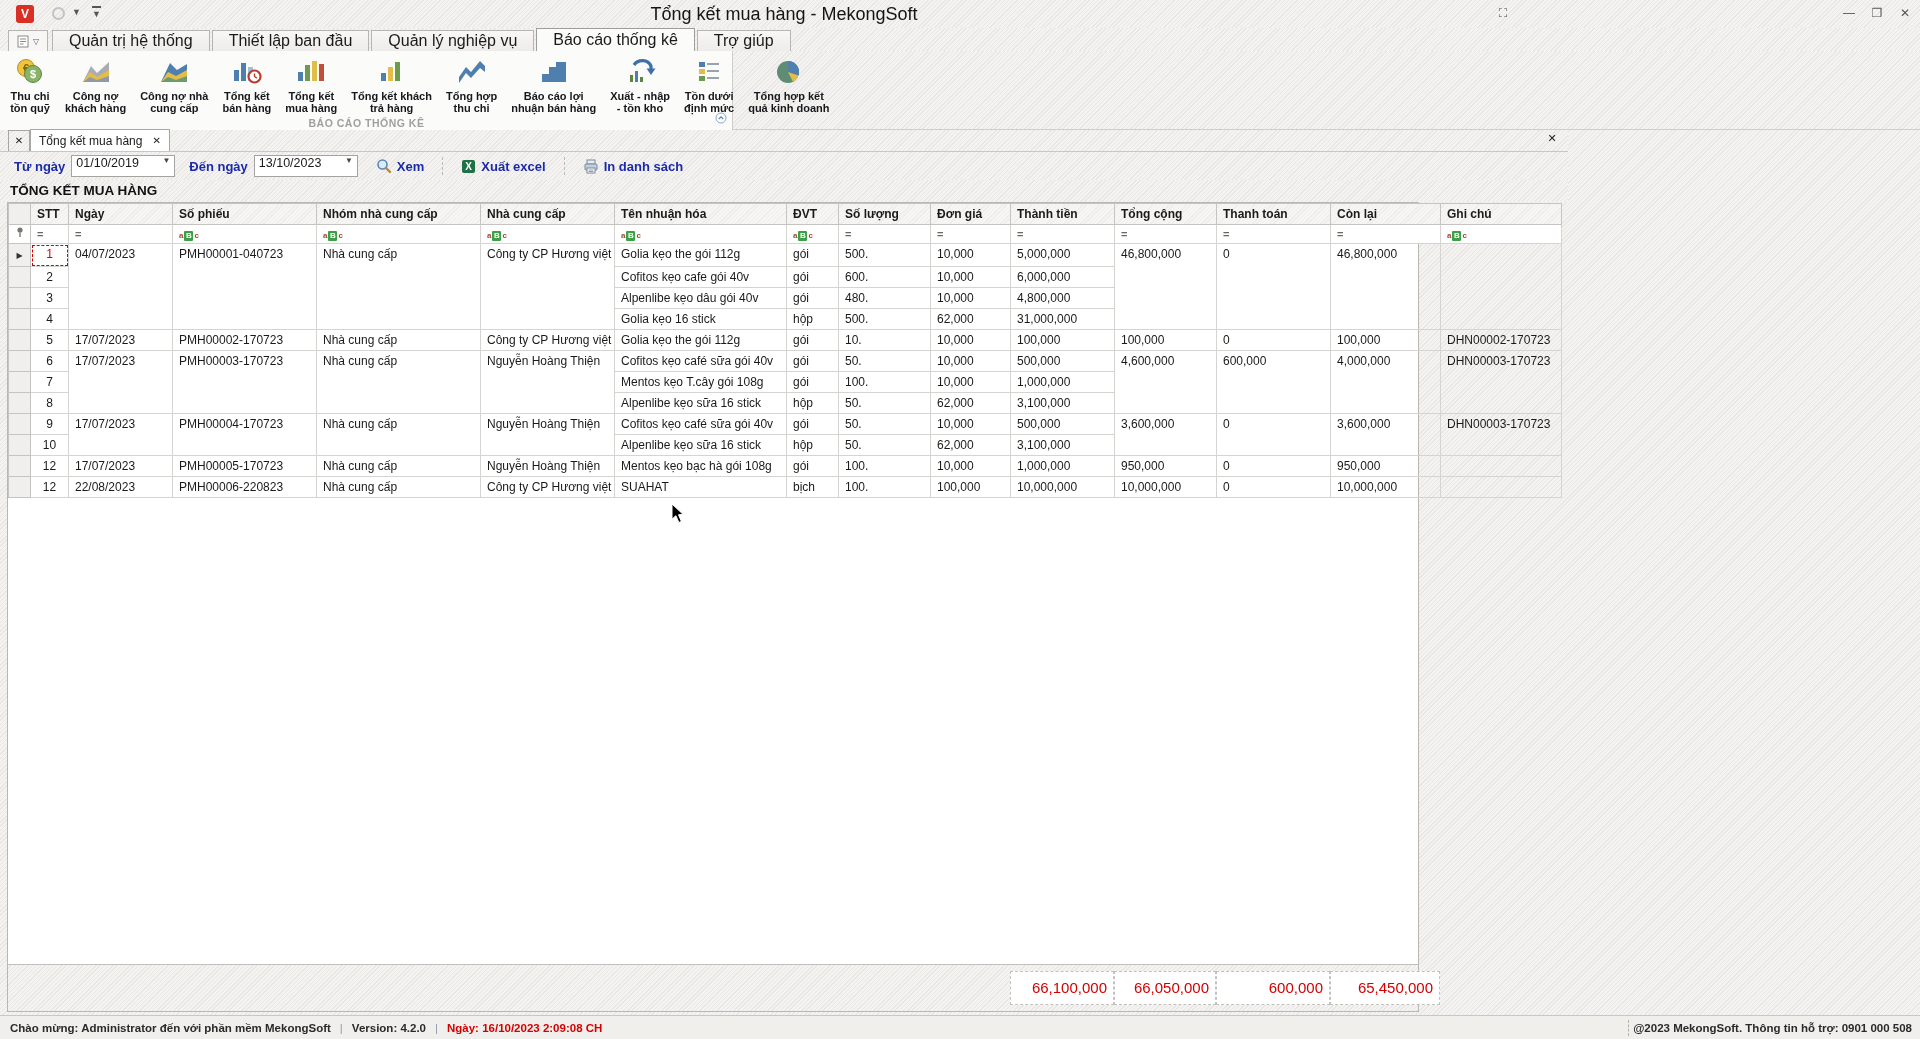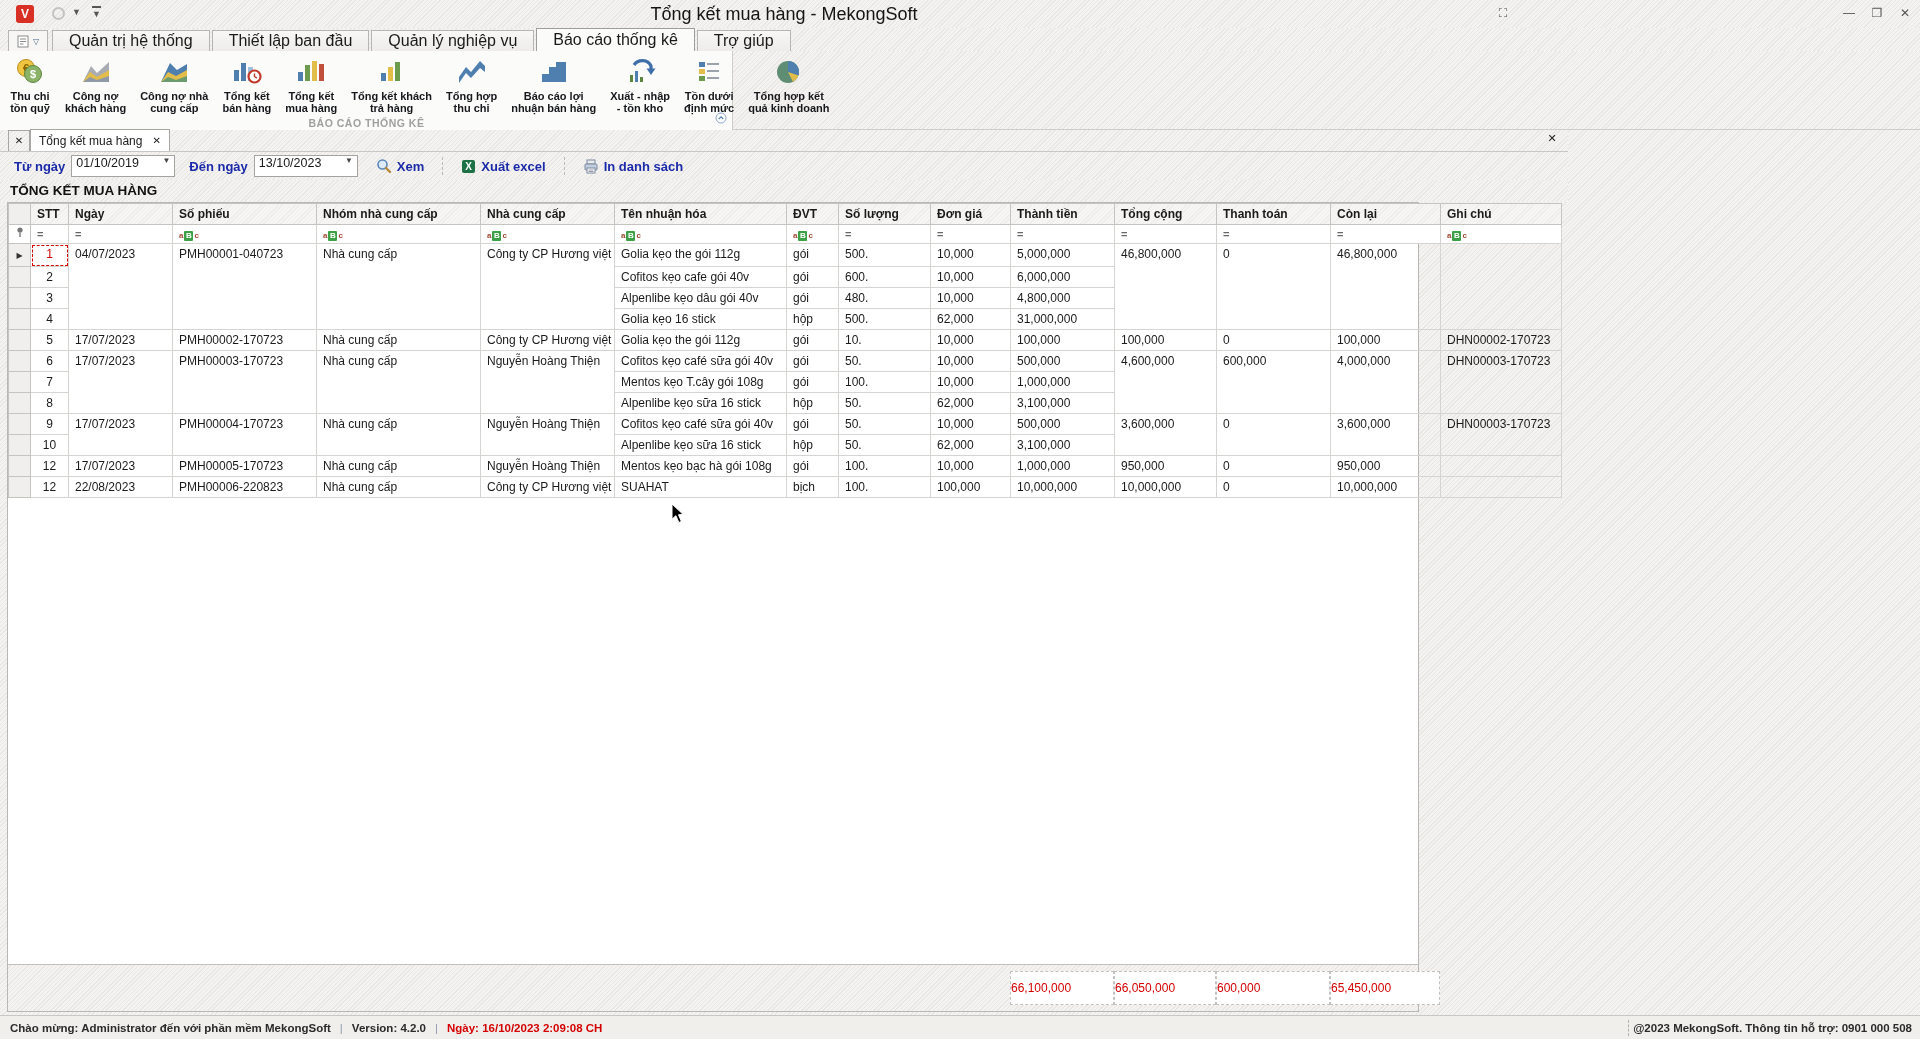--- a/index.html
+++ b/index.html
@@ -60,21 +60,21 @@
   td.h{font-weight:bold;background-image:repeating-linear-gradient(135deg,#f8f7f5 0 2px,#eceae7 2px 3px);border-color:#c6c4c1;}
   td.ind{background:#f0efed;border-color:#c6c4c1;width:22px;padding:0 2px;text-align:center;}
   tr.frow td{height:19px;line-height:18px;background:#fff;}
   td.l{text-align:left;} td.r{} td.c{text-align:center;}
   td.focused{color:#d40000;outline:1px dashed #d40000;outline-offset:-2px;}
   .arrow{font-size:8px;color:#333;}
   .eq-ic{color:#666;font-weight:bold;font-size:11px;}
   .abc-ic{display:inline-flex;align-items:center;font-size:8px;font-weight:bold;color:#9c4a30;line-height:10px;}
   .abc-ic .b{background:#3da047;color:#fff;width:9px;height:10px;text-align:center;border-radius:1px;margin:0 1px;display:inline-block;}
   .gridfooter{position:absolute;left:0;bottom:0;width:100%;height:47px;border-top:1px solid #c2c0bd;}
-  .fbox{position:absolute;top:6px;height:34px;background:#fff;border:1px dashed #c3c1be;color:#d40000;font-size:12px;line-height:32px;padding-right:6px;}
+  .fbox{position:absolute;top:6px;height:34px;background:#fff;border:1px dashed #c3c1be;color:#d40000;font-size:15px;text-align:right;line-height:32px;padding-right:6px;}
 
   
   .statusbar{position:absolute;left:0;top:1015px;width:1920px;height:24px;background:#f1efec;border-top:1px solid #c9c7c4;display:flex;align-items:center;font-size:11.5px;font-weight:bold;color:#2a2a2a;}
   .sb-sep{color:#8f9bb0;margin:0 9px;font-weight:normal;}
   .sb-red{color:#d40000;}
   .sb-right{margin-left:auto;border-left:1px dashed #b5b3b0;padding-left:4px;margin-right:8px;height:16px;line-height:16px;}
   .sb-left{margin-left:10px;}
 
   .cursor{position:absolute;left:671px;top:503px;z-index:50;}
 </style>

